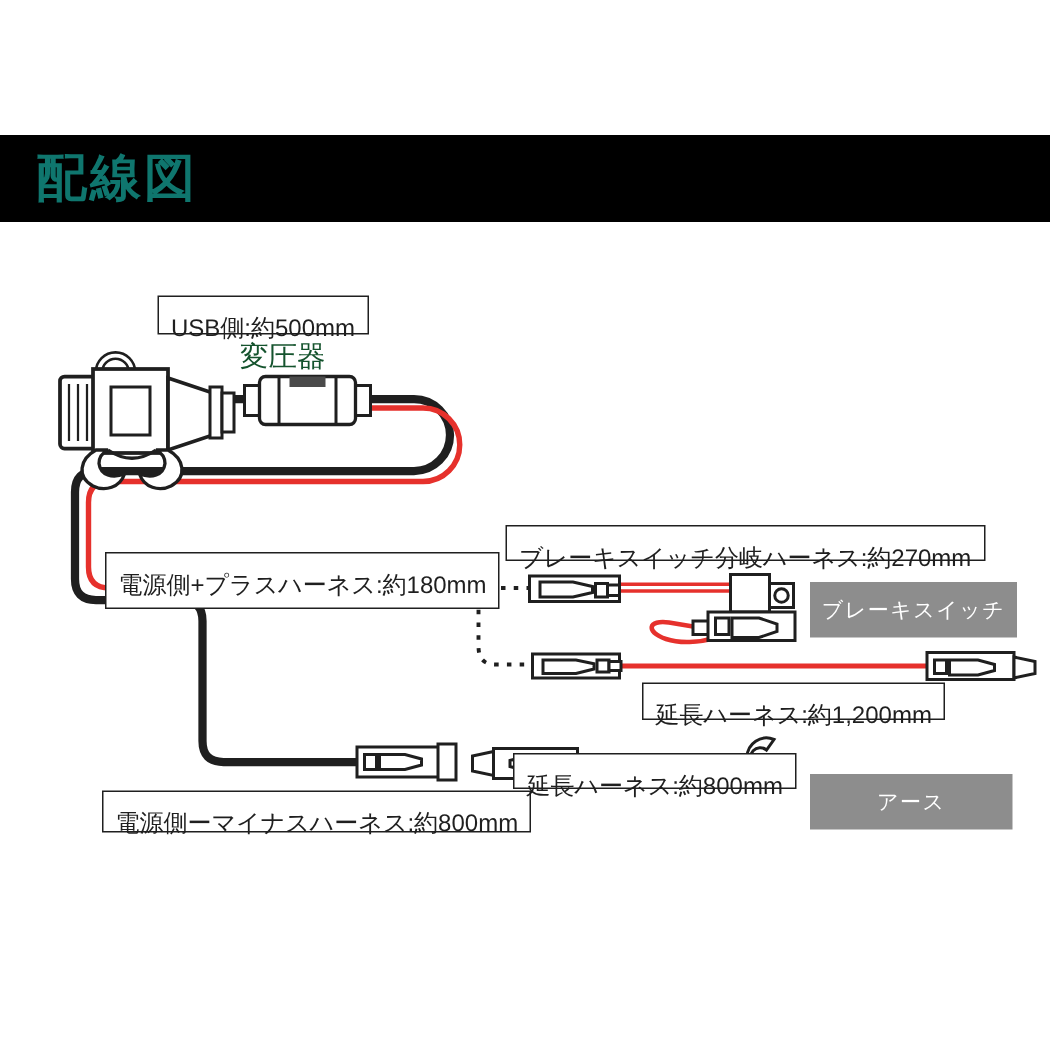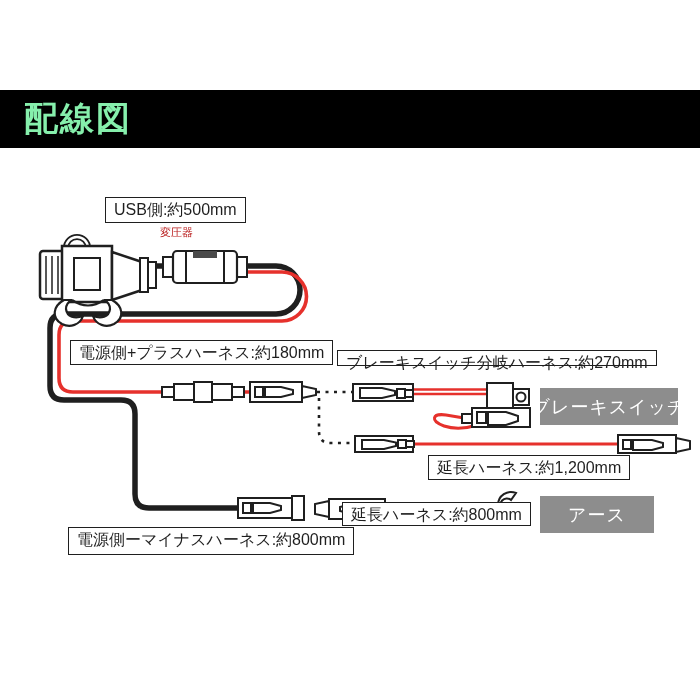--- a/index.html
+++ b/index.html
@@ -5,45 +5,45 @@
   html,body{margin:0;padding:0;background:#ffffff;}
   #stage{
     position:relative;width:700px;height:700px;background:#ffffff;overflow:hidden;
     font-family:"Liberation Sans","DejaVu Sans",sans-serif;
   }
   .header-bar{
     position:absolute;left:0;top:90px;width:700px;height:58px;
     background:#000000;display:flex;align-items:center;
   }
   .header-title{
-    color:#86efac;font-size:34px;font-weight:bold;margin-left:24px;letter-spacing:2px;text-align:center;
+    color:#0f766e;font-size:34px;font-weight:bold;margin-left:24px;letter-spacing:2px;text-align:center;
   }
   .diagram-svg{position:absolute;left:0;top:0;}
   .label-box{
     position:absolute;background:#ffffff;border:1.5px solid #1f1f1f;
-    color:#1f1f1f;font-size:16px;line-height:22px;padding:1px 8px;
+    color:#1f1f1f;font-size:16px;line-height:22px;padding:11px 8px;
     white-space:nowrap;box-sizing:border-box;
   }
   .free-label{
-    position:absolute;color:#b91c1c;font-size:11px;white-space:nowrap;
+    position:absolute;color:#14532d;font-size:19px;white-space:nowrap;
   }
   .badge{
     position:absolute;background:#8d8d8d;color:#ffffff;
     display:flex;align-items:center;justify-content:center;
-    font-size:18px;letter-spacing:1px;white-space:nowrap;
+    font-size:14px;letter-spacing:1px;white-space:nowrap;
   }
   .pos-usb{left:105px;top:197px;height:26px;}
   .pos-transformer{left:160px;top:225px;}
-  .pos-plus{left:70px;top:340px;height:25px;}
+  .pos-plus{left:70px;top:368px;height:38px;}
   .pos-branch{left:337px;top:350px;height:16px;}
   .pos-ext1200{left:428px;top:455px;height:25px;}
   .pos-minus{left:68px;top:527px;height:28px;}
   .pos-ext800{left:342px;top:502px;height:24px;}
   .pos-brake-badge{left:540px;top:388px;width:138px;height:37px;}
-  .pos-earth-badge{left:540px;top:496px;width:114px;height:37px;}
+  .pos-earth-badge{left:540px;top:516px;width:135px;height:37px;}
 </style>
 </head>
 <body>
 
 <div id="stage">
 
   <div class="header-bar">
     <div class="header-title">配線図</div>
   </div>
 

